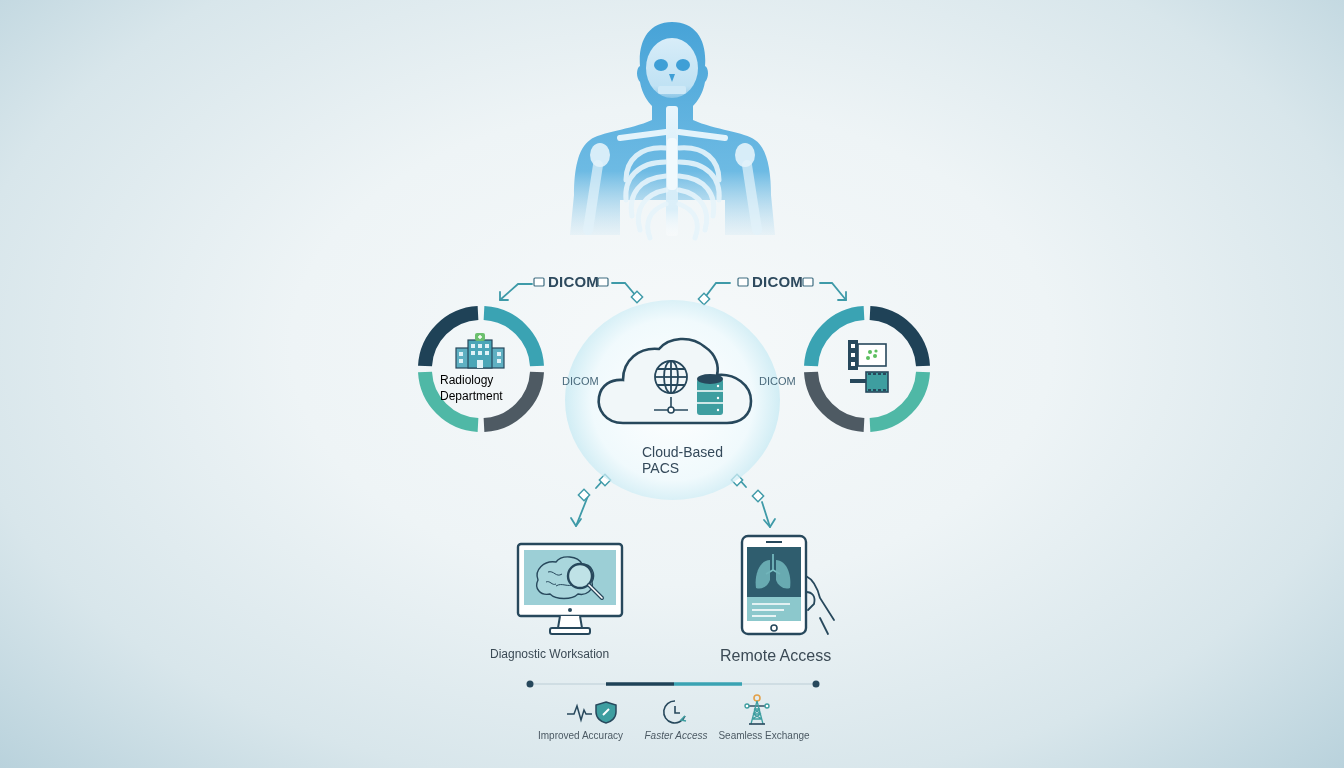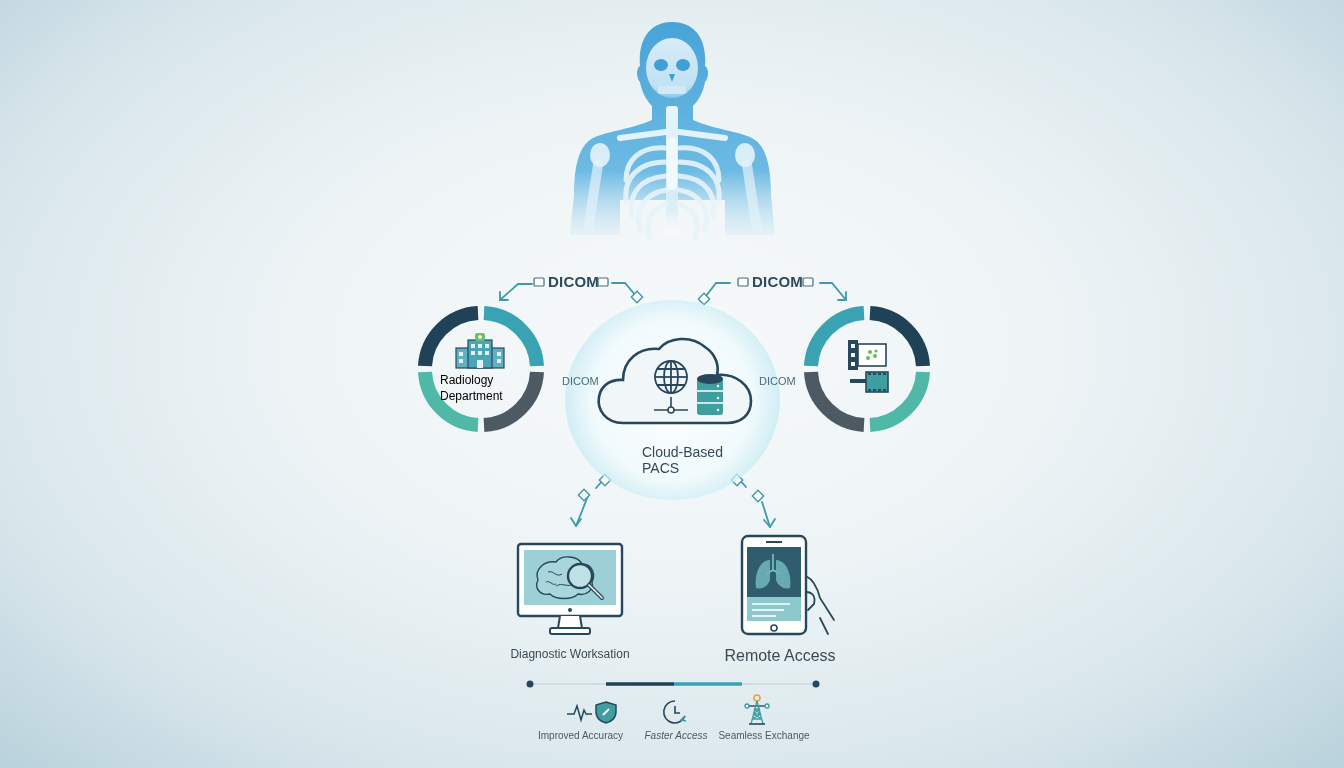--- a/index.html
+++ b/index.html
@@ -4,21 +4,21 @@
   <style>
     * { box-sizing: border-box; margin: 0; padding: 0; }
     html, body { width: 1344px; height: 768px; overflow: hidden; }
     body {
       font-family: "Liberation Sans", sans-serif;
       background: radial-gradient(ellipse at 50% 45%, #f6f9fa 0%, #eef4f6 40%, #d8e6eb 75%, #b9d2dc 100%);
       position: relative;
     }
     .abs { position: absolute; }
     .canvas { position: absolute; left: 0; top: 0; width: 1344px; height: 768px; }
-    .label { color: #3b4a55; text-align: center; }
+    .label { color: #3b4a55; }
     .dicom-top { font-weight: bold; font-size: 15px; color: #2e4a5e; letter-spacing: 0.2px; }
     .dicom-side { font-size: 11px; color: #4a6a7c; }
     .node-label { font-size: 13px; color: #000000; line-height: 16px; }
     .small-label { font-size: 10px; color: #4b5963; }
   </style>
 </head>
 <body>
 
 <div class="canvas">
 

